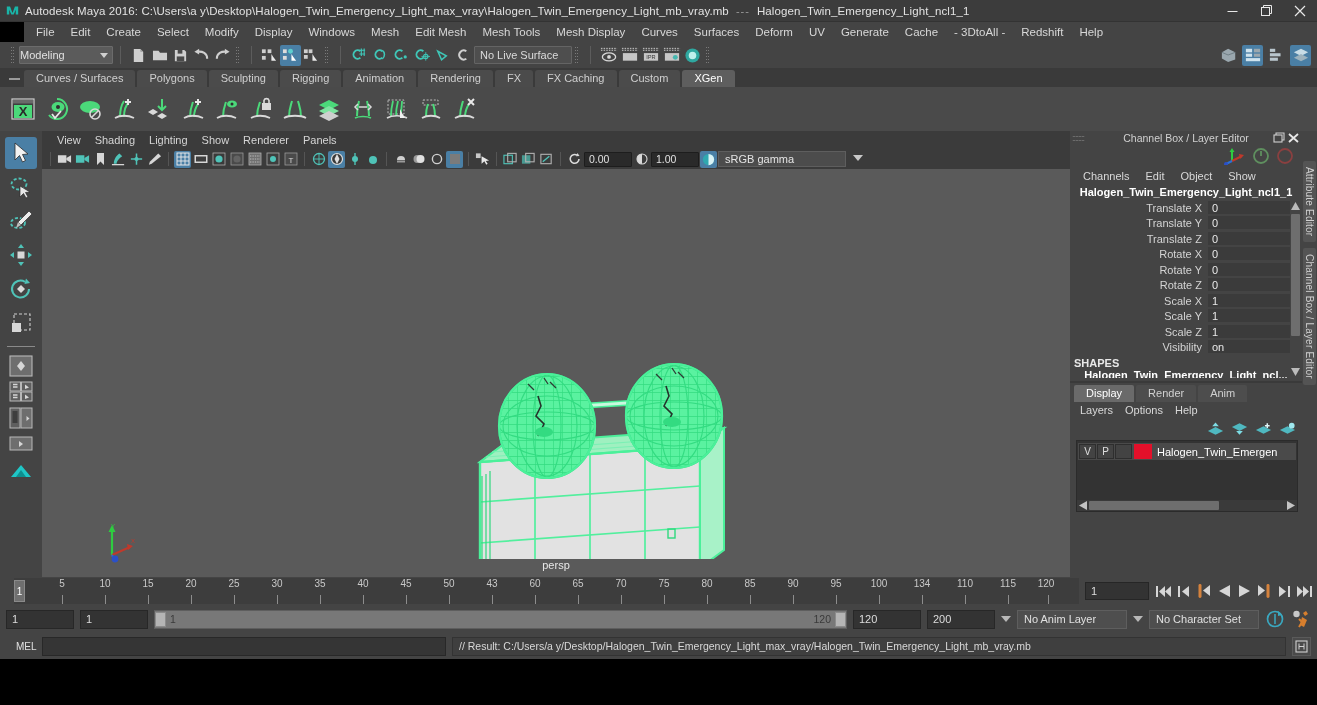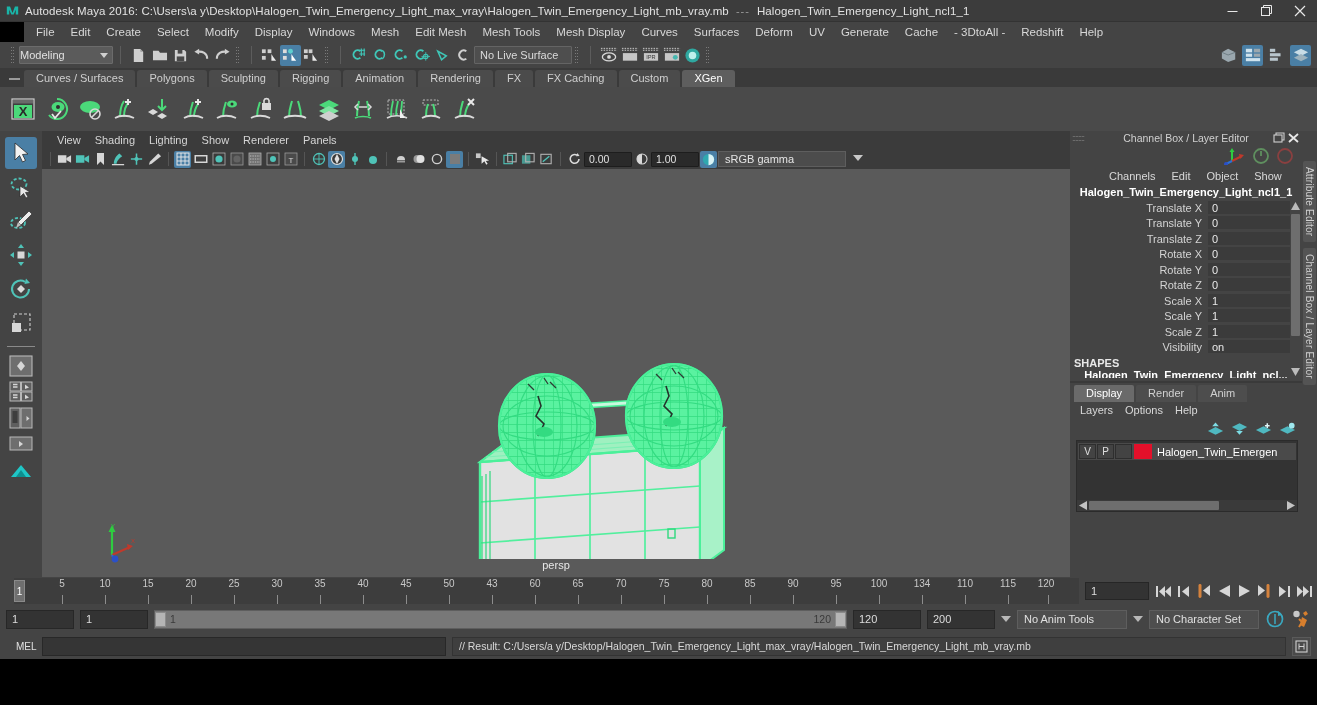--- a/index.html
+++ b/index.html
@@ -94,21 +94,21 @@
   .axis-gizmo { position:absolute; left:56px; bottom:14px; width:44px;height:44px; }
 
   
   .rightpanel { width:232px; background:#444444; display:flex;flex-direction:column; }
   .rp-title { height:14px; background:#444; display:flex; align-items:center; font-size:10.5px;
     color:#d0d0d0; position:relative; padding:0 2px;}
   .dots { color:#7d7d7d; letter-spacing:-1px; font-size:9px; }
   .rp-title .lbl{position:absolute;left:50%;transform:translateX(-50%);white-space:nowrap;}
   .rp-title .btns{margin-left:auto;display:flex;gap:2px;align-items:center;}
   .cb-toolrow { height:22px; display:flex; align-items:center; justify-content:flex-end; padding-right:8px; gap:6px;}
-  .cb-menubar { height:18px; display:flex; align-items:center; padding-left:6px; gap:2px;margin-left:26px;}
+  .cb-menubar { height:18px; display:flex; align-items:center; padding-left:6px; gap:2px;}
   .cb-menu { font-size:11px;color:#d9d9d9;padding:0 7px;height:18px;line-height:18px;}
   .cb-objname { font-size:11px; color:#ffffff; font-weight:bold; text-align:center; padding:1px 0 2px 0;}
   .cb-list { position:relative; height:178px; overflow:hidden; }
   .cb-row { display:flex; height:15.5px; align-items:center; font-size:11px; }
   .cb-attr { width:138px; text-align:right; padding-right:6px; color:#d4d4d4; white-space:nowrap;}
   .cb-val  { flex:1; background:#3b3b3b; color:#e8e8e8; padding-left:4px; height:14px; line-height:14px;
       border-bottom:1px solid #444; margin-right:12px;}
   .cb-section { font-size:11px;font-weight:bold;color:#e8e8e8;padding-left:4px;padding-top:2px;}
   .cb-shapename { font-size:11px;font-weight:bold;color:#ffffff;text-align:center;}
   .cb-scroll { position:absolute; right:2px; top:0; width:9px; height:100%; }
@@ -1185,21 +1185,21 @@
     <div class="rfield">1</div>
     <div class="rangebar">
       <div class="handle"></div>
       <span class="s">1</span>
       <span class="e">120</span>
       <div class="handle"></div>
     </div>
     <div class="rfield">120</div>
     <div class="rfield">200</div>
     <div class="dd-arrow"></div>
-    <div class="selfield">No Anim Tools</div>
+    <div class="selfield">No Anim Layer</div>
     <div class="dd-arrow"></div>
     <div class="selfield">No Character Set</div>
     <svg width="20" height="20" viewBox="0 0 20 20">
       <circle cx="10" cy="10" r="7.5" fill="none" stroke="#3aa8c0" stroke-width="1.7"></circle>
       <path d="M10 5 L10 15" stroke="#3aa8c0" stroke-width="1.5"></path>
       <path d="M13 2 L17 6 L13 7 Z" fill="#3aa8c0"></path>
     </svg>
     <svg width="20" height="20" viewBox="0 0 20 20">
       <circle cx="5.5" cy="5" r="3.2" fill="#c8c8c8"></circle>
       <path d="M12 4 L15 2 L17 5 L14 7 Z" fill="#d77f2e"></path>

